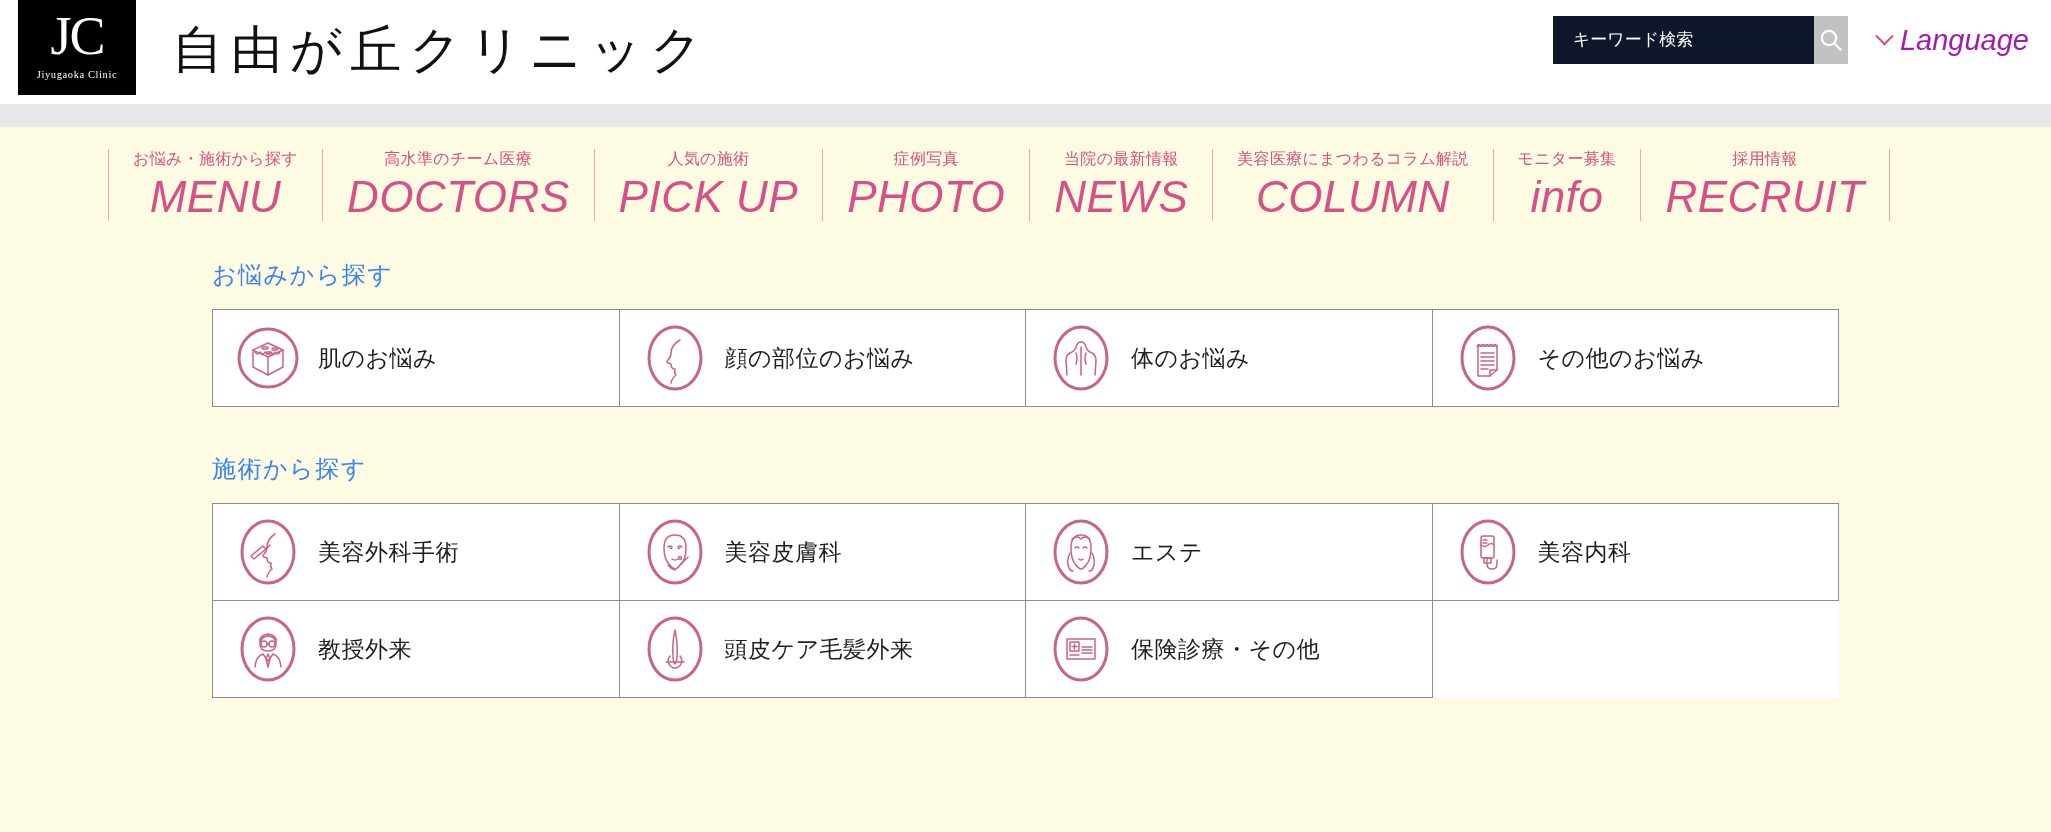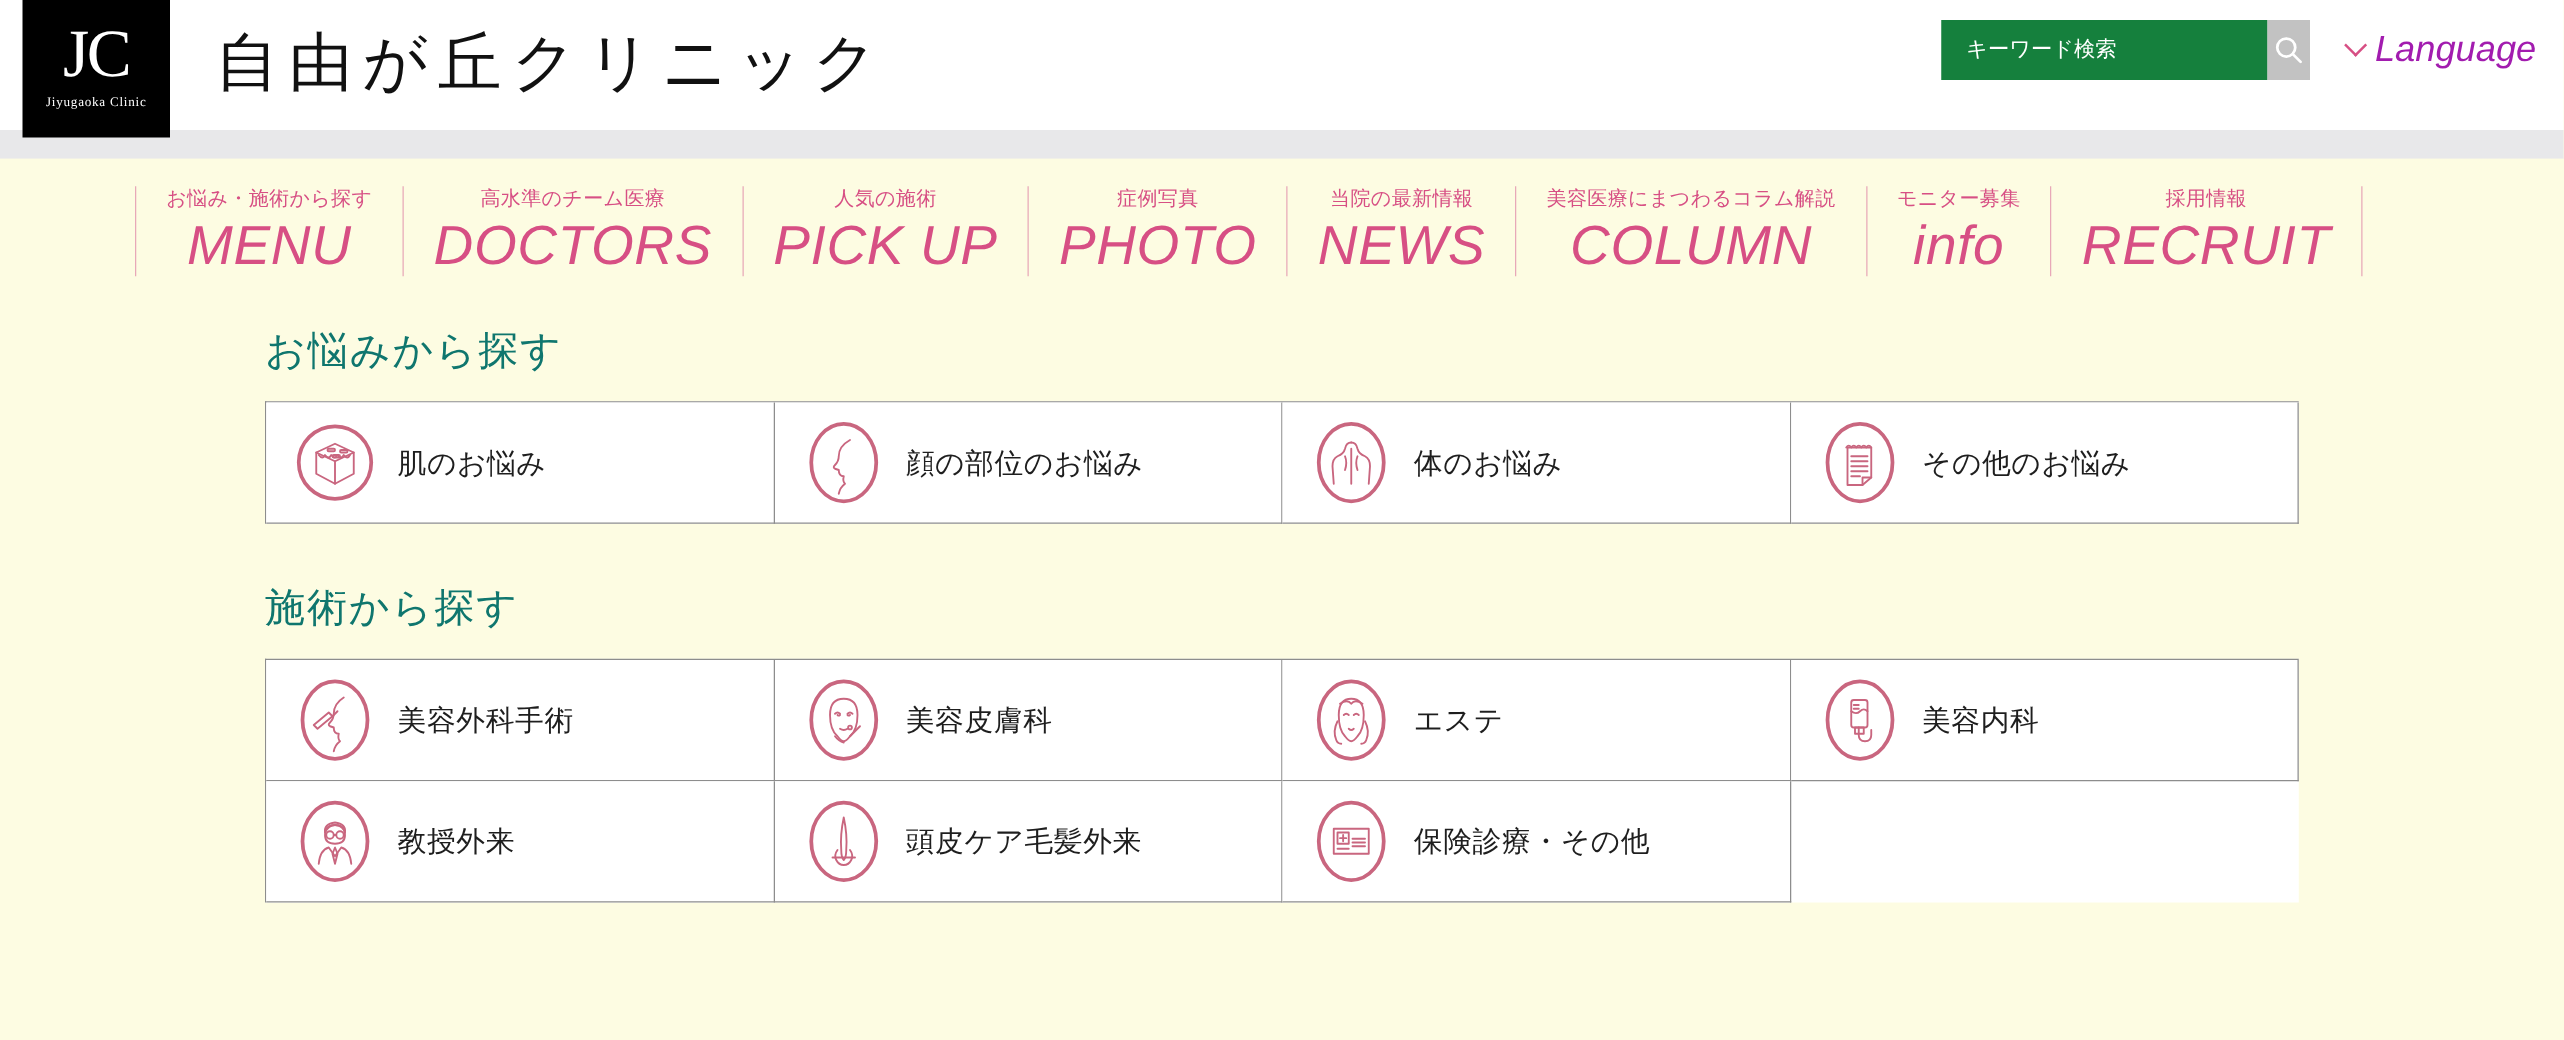--- a/index.html
+++ b/index.html
@@ -19,21 +19,21 @@
   .header {
     position: relative;
     height: 104px;
     background: #ffffff;
     display: flex;
     align-items: flex-start;
   }
 
   .logo-mark {
     width: 118px;
-    height: 110px;
+    height: 95px;
     background: #000000;
     margin-left: 18px;
     display: flex;
     flex-direction: column;
     align-items: center;
     justify-content: center;
     flex-shrink: 0;
   }
   .logo-jc {
     font-family: "Liberation Serif", "DejaVu Serif", serif;
@@ -72,21 +72,21 @@
   }
 
   .search-box {
     display: flex;
     align-items: stretch;
     height: 48px;
     width: 295px;
   }
   .search-input {
     flex: 1;
-    background: #15803d;
+    background: #0f172a;
     border: none;
     outline: none;
     font-family: "Liberation Sans", sans-serif;
     font-size: 17px;
     color: #ffffff;
     padding: 12px 20px;
   }
   .search-input::placeholder { color: #ffffff; opacity: 1; }
   .search-btn {
     width: 52px;
@@ -159,22 +159,22 @@
     letter-spacing: 0.5px;
     white-space: nowrap;
     line-height: 1.12;
     font-family: "Liberation Sans", sans-serif;
   }
 
   
   .main { padding-left: 212px; padding-right: 212px; }
 
   .section-title {
-    font-size: 32px;
-    color: #0f766e;
+    font-size: 24px;
+    color: #3b82f6;
     font-weight: 400;
     letter-spacing: 1.5px;
     margin-top: 38px;
     margin-bottom: 18px;
   }
   .section-title.second { margin-top: 46px; }
 
   .card-grid {
     display: grid;
     grid-template-columns: repeat(4, 1fr);

